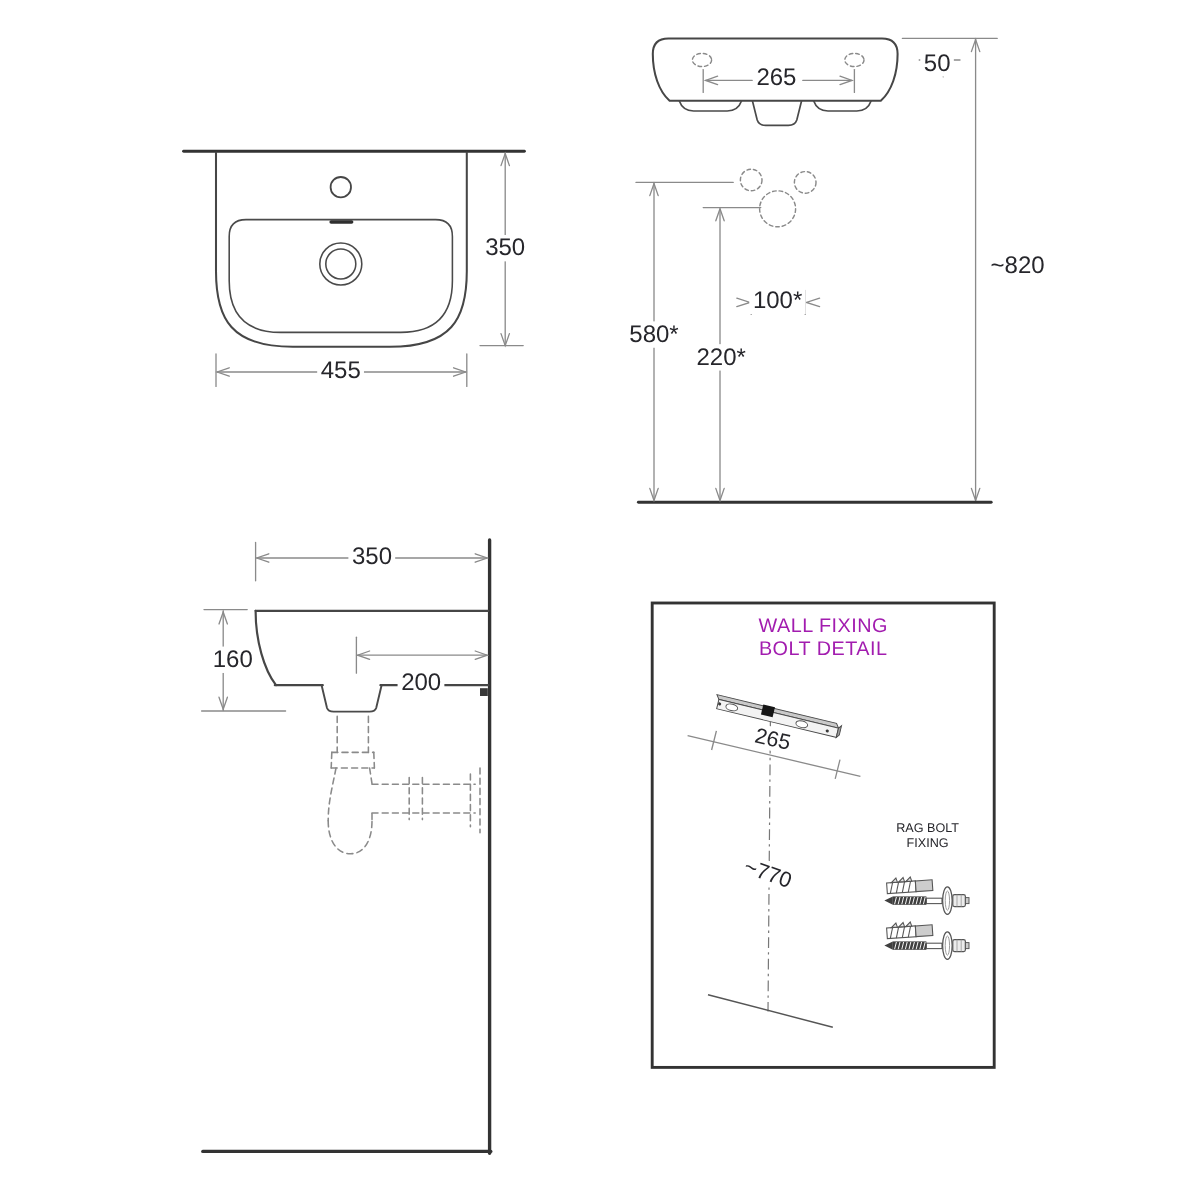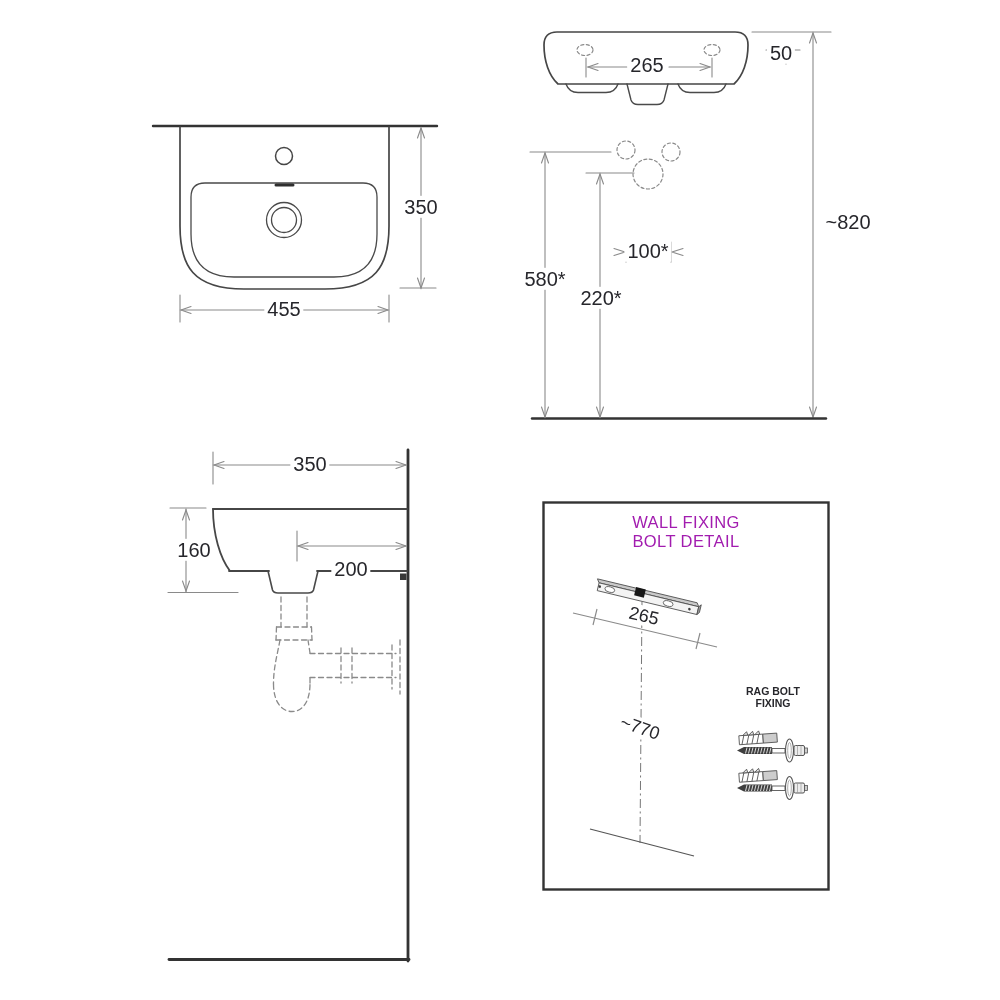--- a/index.html
+++ b/index.html
@@ -17,21 +17,21 @@
   .dim-label.rot13{transform:translate(-50%,-50%) rotate(13deg);}
   .dim-label.rot19{transform:translate(-50%,-50%) rotate(19deg);}
   .box-title{
     position:absolute;transform:translate(-50%,-50%);
     text-align:center;font-size:16.5px;line-height:18.5px;
     color:#a21caf;letter-spacing:.4px;white-space:nowrap;
   }
   .rag-label{
     position:absolute;transform:translate(-50%,-50%);
     text-align:center;font-size:10.5px;line-height:11.5px;
-    color:#26262b;white-space:nowrap;font-weight:bold;
+    color:#26262b;white-space:nowrap;
   }
 </style>
 </head>
 <body>
 
 <div class="canvas">
 
 <svg width="1000" height="1000" viewBox="0 0 1000 1000">
 
   <g fill="none" stroke-linecap="round">

